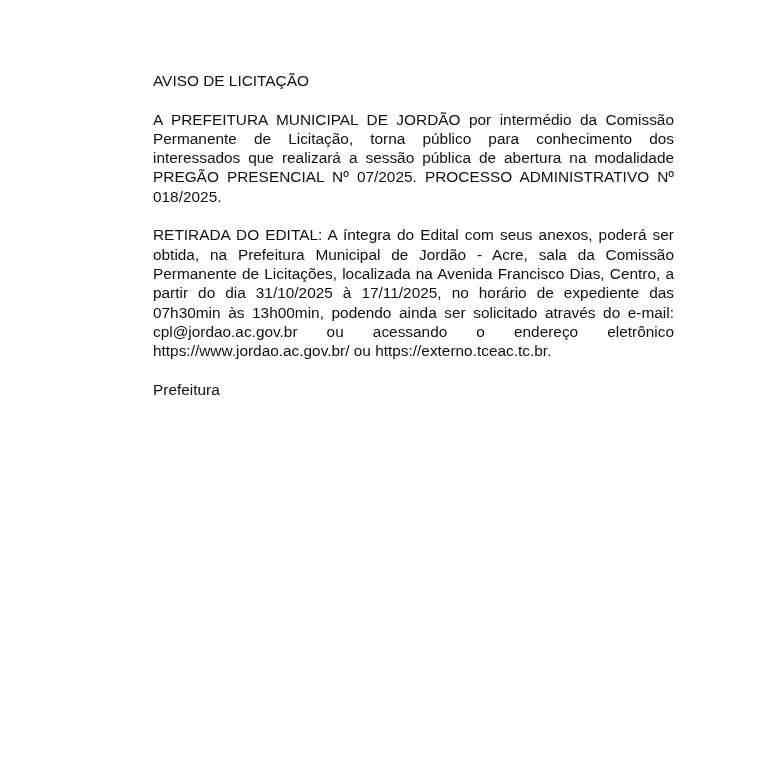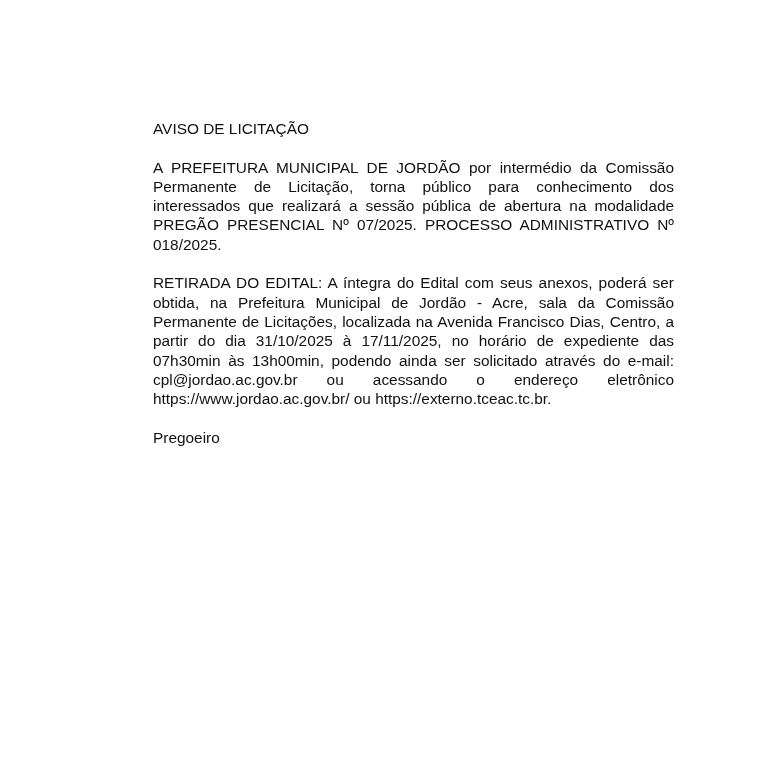--- a/index.html
+++ b/index.html
@@ -15,21 +15,20 @@
       font-family: "Liberation Sans", sans-serif;
       color: #111111;
     }
     .page {
       position: absolute;
       left: 153px;
       top: 71px;
       width: 521px;
       font-size: 15.4px;
       line-height: 19.3px;
-      margin-top: 48px;
     }
     .block {
       margin: 0 0 19.3px 0;
     }
     .line {
       display: block;
       white-space: nowrap;
     }
     .justify {
       text-align: justify;
@@ -47,16 +46,16 @@
   </div>
 
   <p class="block justify">A PREFEITURA MUNICIPAL DE JORDÃO por intermédio da Comissão Permanente de Licitação, torna público para conhecimento dos interessados que realizará a sessão pública de abertura na modalidade PREGÃO PRESENCIAL Nº 07/2025. PROCESSO ADMINISTRATIVO Nº 018/2025.</p>
 
 
   <p class="block justify">RETIRADA DO EDITAL: A íntegra do Edital com seus anexos, poderá ser obtida, na  Prefeitura Municipal de Jordão - Acre, sala da Comissão Permanente de Licitações, localizada na Avenida Francisco Dias, Centro, a partir do dia 31/10/2025 à 17/11/2025, no horário de expediente das 07h30min às 13h00min, podendo ainda ser solicitado através do e-mail: cpl@jordao.ac.gov.br ou acessando o endereço eletrônico https://www.jordao.ac.gov.br/ ou https://externo.tceac.tc.br.</p>
 
 
 
   <div class="block">
-    <span class="line">Pregoeiro</span>
+    <span class="line">Prefeitura</span>
   </div>
 
 </div>
 
 </body></html>

